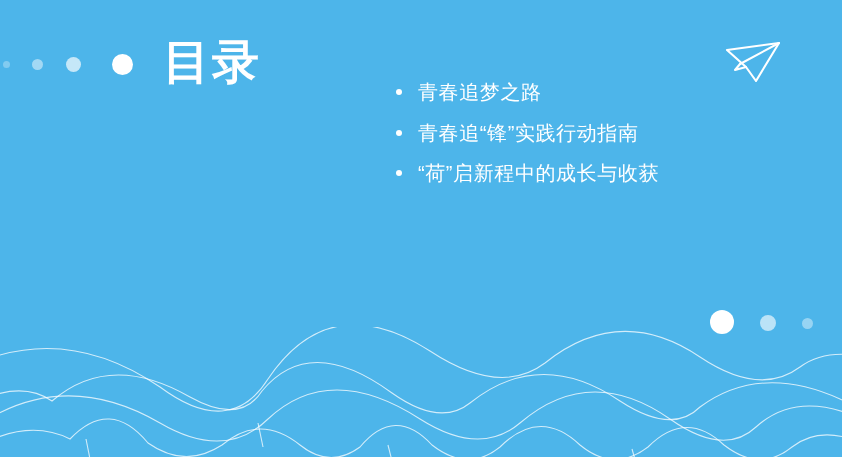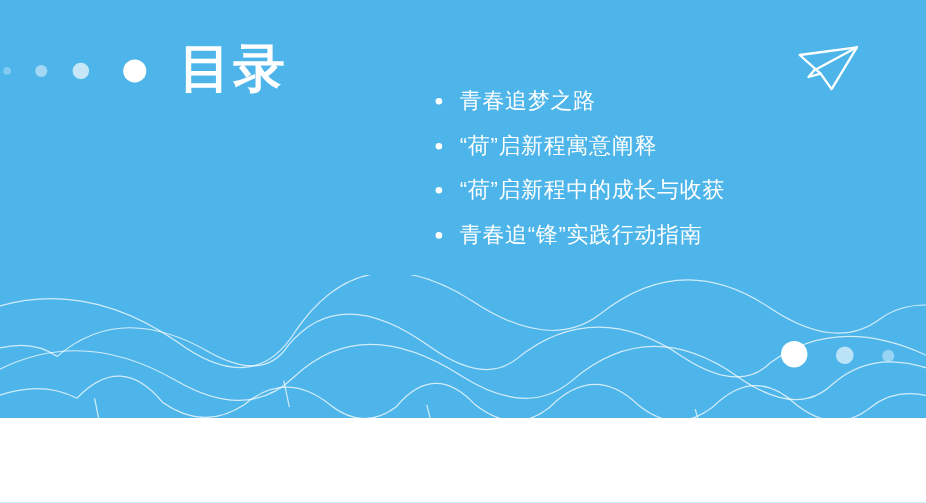--- a/index.html
+++ b/index.html
@@ -7,21 +7,21 @@
     padding: 0;
     background: #ffffff;
   }
   body {
     font-family: "Liberation Sans", "DejaVu Sans", sans-serif;
   }
 
   #slide {
     position: relative;
     width: 842px;
-    height: 380px;
+    height: 457px;
     overflow: hidden;
     background: #4db5ea;
   }
 
   
   .arcs {
     position: absolute;
     left: 0;
     bottom: 0;
     width: 842px;
@@ -145,29 +145,25 @@
     </svg>
   </span>
 
   <ul class="toc-list">
     <li class="toc-item">
       <span class="toc-bullet"></span>
       <span class="toc-label">青春追梦之路</span>
     </li>
     <li class="toc-item">
       <span class="toc-bullet"></span>
-      <span class="toc-label">“荷”启新程寓意阐释</span>
+      <span class="toc-label">青春追“锋”实践行动指南</span>
     </li>
     <li class="toc-item">
       <span class="toc-bullet"></span>
       <span class="toc-label">“荷”启新程中的成长与收获</span>
-    </li>
-    <li class="toc-item">
-      <span class="toc-bullet"></span>
-      <span class="toc-label">青春追“锋”实践行动指南</span>
     </li>
   </ul>
 
   <span class="dot dot-br-1"></span>
   <span class="dot dot-br-2"></span>
   <span class="dot dot-br-3"></span>
 
 </div>
 
 </body></html>

